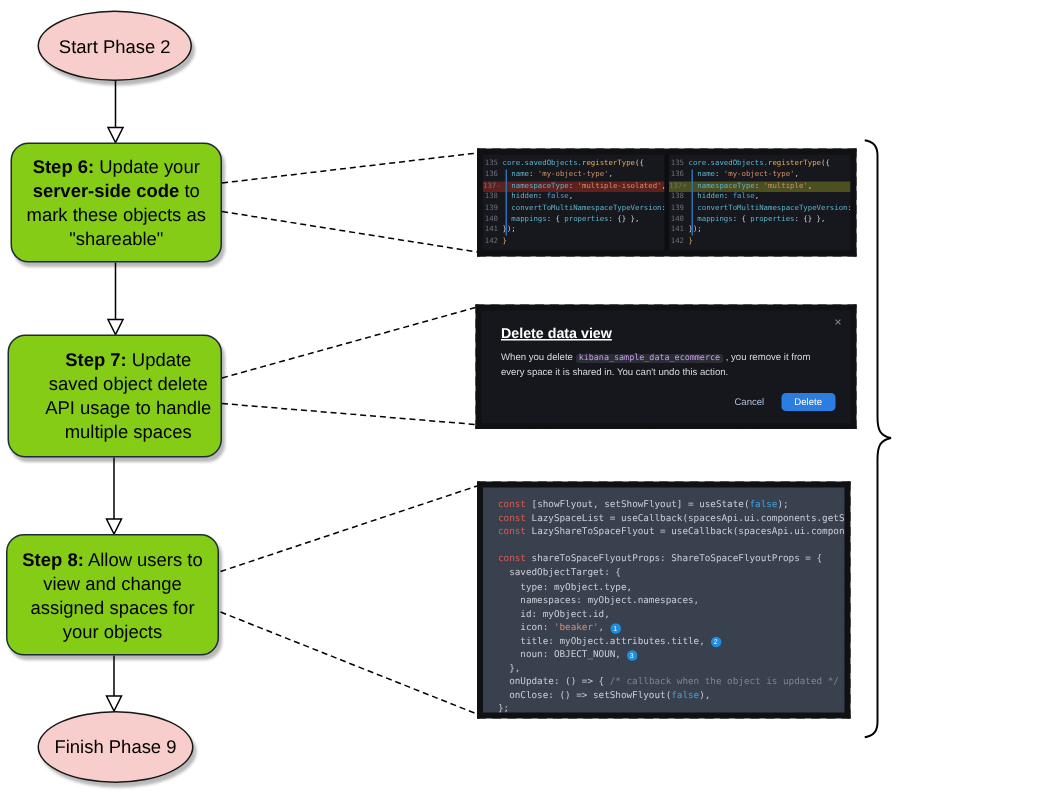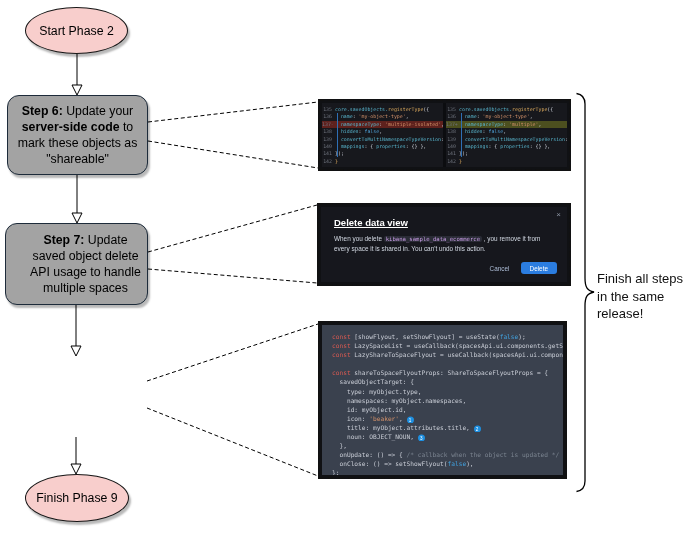--- a/index.html
+++ b/index.html
@@ -10,21 +10,21 @@
   }
   svg.overlay { position:absolute; left:0; top:0; width:691px; height:535px; pointer-events:none; }
 
   
   .node {
     position:absolute; display:flex; align-items:center; justify-content:center;
     text-align:center; font-size:12.3px; line-height:16px; color:#000;
     box-shadow:2px 3px 2px rgba(0,0,0,0.28);
   }
   .ellipse { border-radius:50%; background:#f8cecc; border:1.5px solid #161616; }
-  .box { border-radius:12px; background:#a3a3a3; border:1.5px solid #1d2b3a; padding:4px 6px; }
+  .box { border-radius:12px; background:#84cc16; border:1.5px solid #1d2b3a; padding:4px 6px; }
   .start  { left:25px; top:7px;  width:103px; height:47px; }
   .finish { left:25px; top:474px; width:104px; height:48px; }
   .step6 { left:7px; top:95px;  width:141px; height:80px; }
   .step7 { left:5px; top:223px; width:143px; height:82px;padding-left:24px; }
   .step8 { left:4px; top:356px; width:142px; height:81px; }
   .seg-b { font-weight:700; }
 
   
   .panel { position:absolute; border:2.5px dashed #111; background:#101114; }
   .panel1 { left:318px; top:99px;  width:253px; height:72px; }
@@ -115,20 +115,23 @@
   </div>
 
   <div class="node box step6">
     <div><span class="seg-b">Step 6:</span><span> Update your </span><span class="seg-b">server-side code</span><span> to mark these objects as "shareable"</span></div>
   </div>
 
   <div class="node box step7">
     <div><span class="seg-b">Step 7:</span><span> Update saved object delete API usage to handle multiple spaces</span></div>
   </div>
 
+  <div class="node box step8">
+    <div><span class="seg-b">Step 8:</span><span> Allow users to view and change assigned spaces for your objects</span></div>
+  </div>
 
   <div class="node ellipse finish">
     <span>Finish Phase 9</span>
   </div>
 
   <div class="panel panel1">
     <div class="diff-wrap">
       <div class="pane">
         <div class="indent-guide"></div>
       <div class="code-line">
@@ -262,15 +265,14 @@
           <div class="code-line">
             <span class="lc"><span class="seg-pln">  onClose: () =&gt; setShowFlyout(</span><span class="seg-blue">false</span><span class="seg-pln">),</span></span>
           </div>
           <div class="code-line">
             <span class="lc"><span class="seg-pln">};</span></span>
           </div>
         </div>
     </div>
   </div>
 
-  <div class="note">Finish all steps in the same release!</div>
 
 </div>
 
 </body></html>

